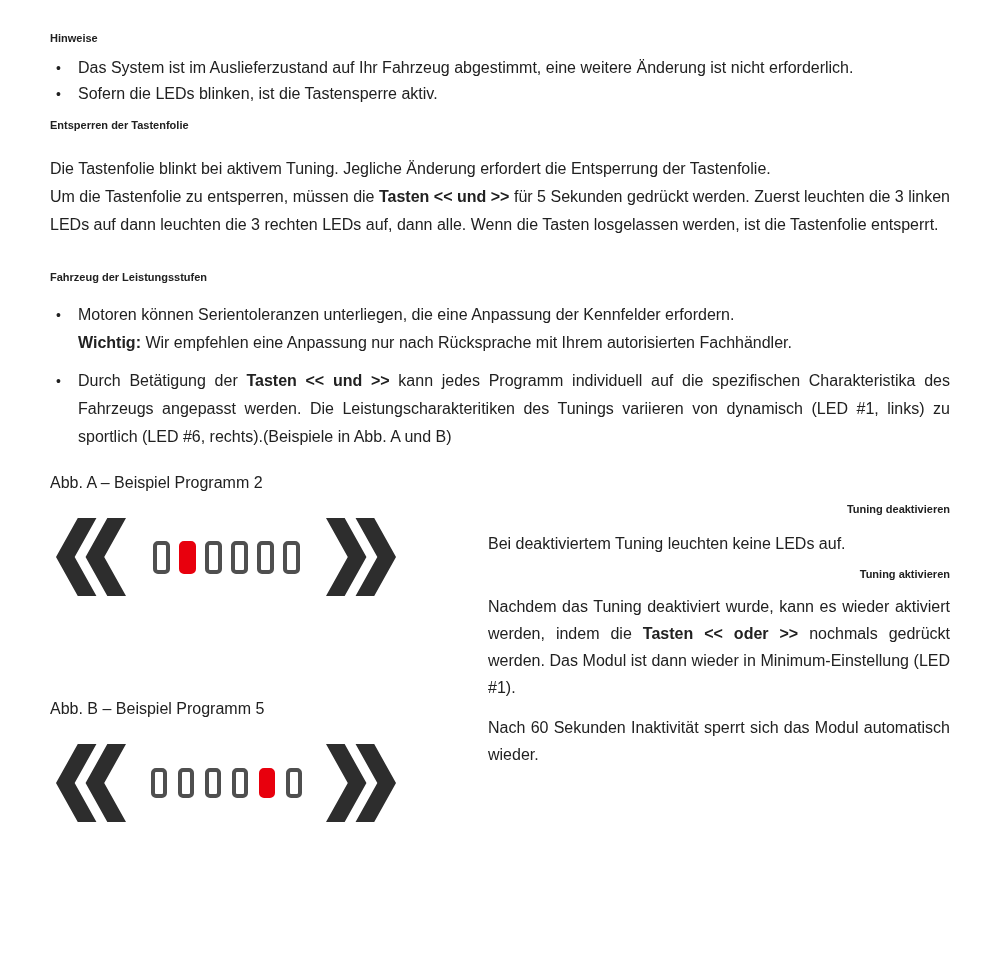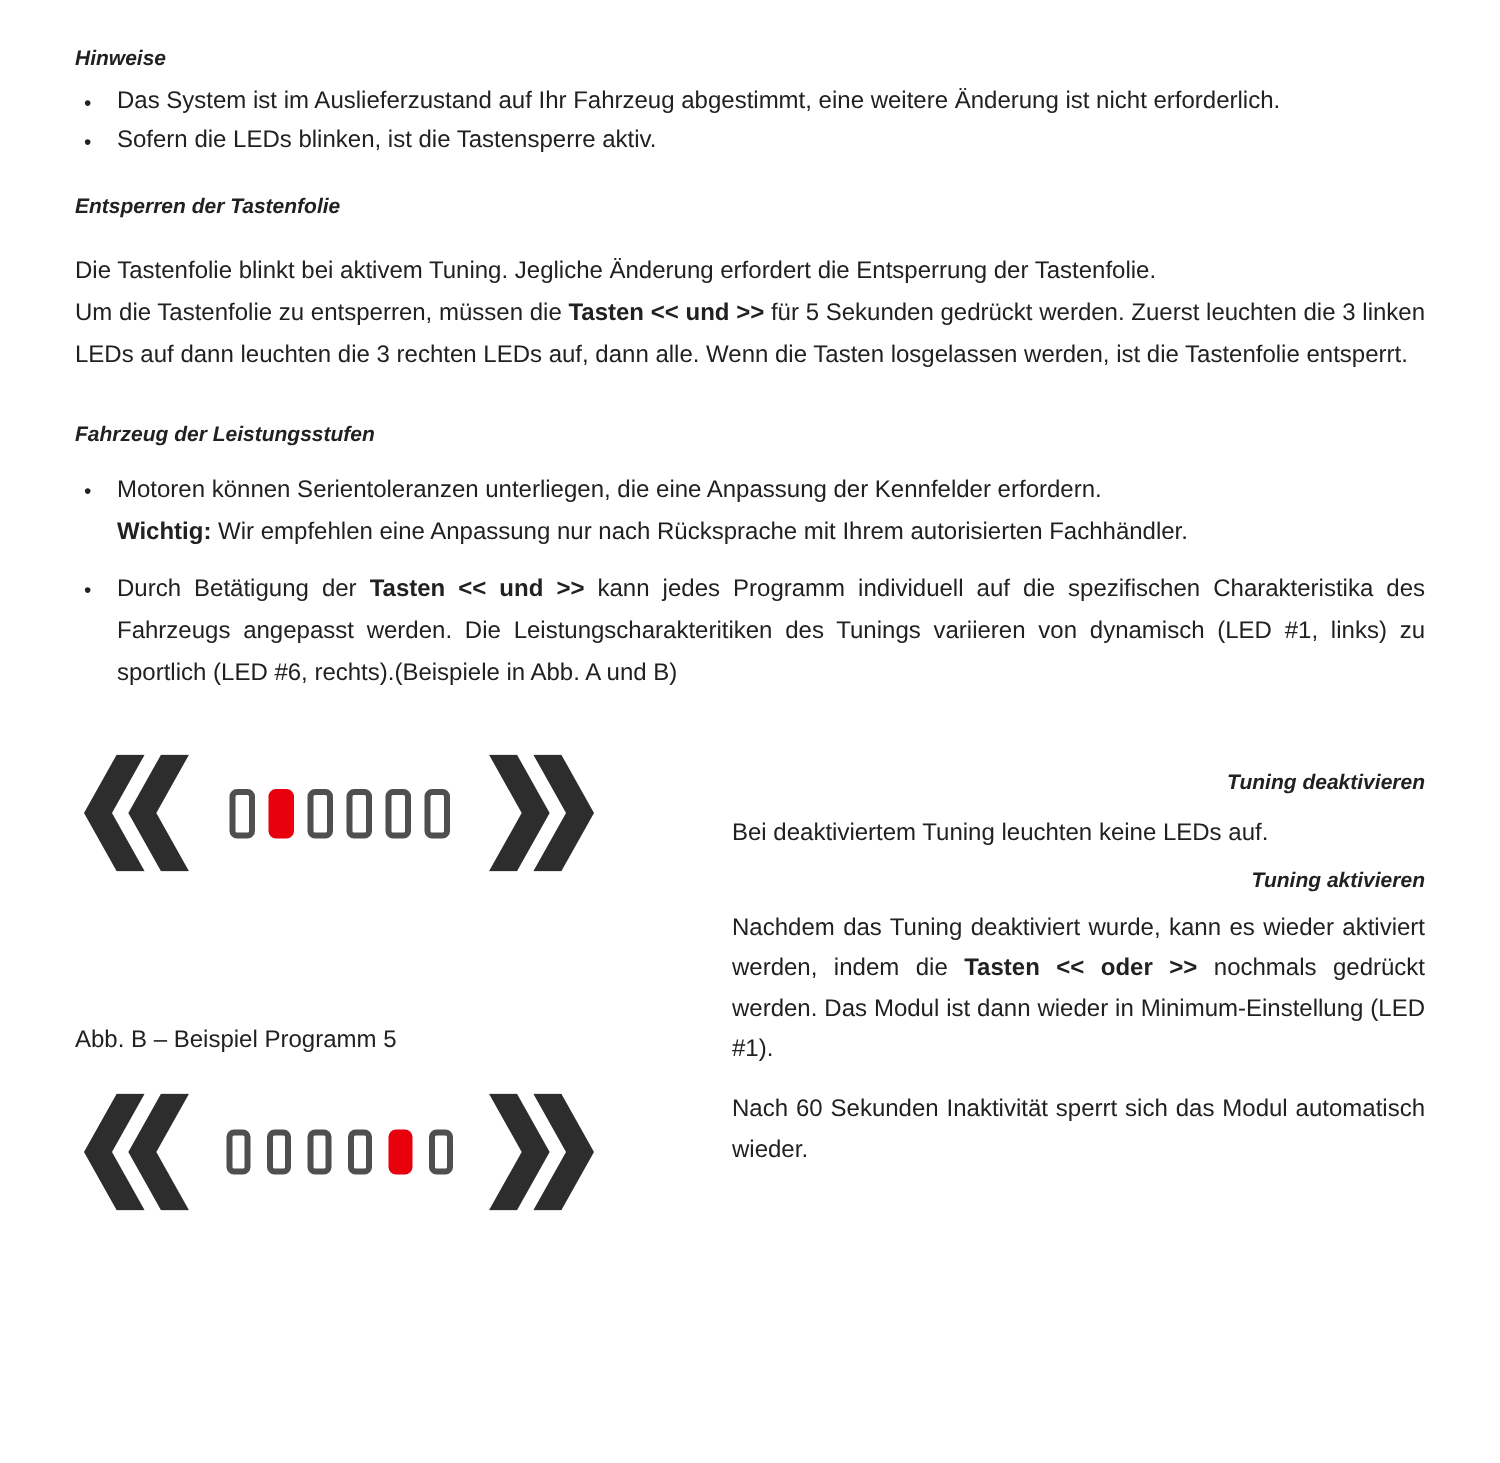--- a/index.html
+++ b/index.html
@@ -12,29 +12,29 @@
   *{box-sizing:border-box;}
   html,body{margin:0;padding:0;background:var(--page-bg);}
   body{
     width:1000px;height:975px;overflow:hidden;
     font-family:"Liberation Sans","DejaVu Sans",sans-serif;
     font-size:16px;color:var(--text);
     -webkit-font-smoothing:antialiased;
   }
   .page{width:1000px;height:975px;padding:28px 50px 0 50px;background:var(--page-bg);}
 
-  .h{font-size:14px;font-weight:bold;line-height:20px;margin:0;font-style:italic;}
+  .h{font-size:11px;font-weight:bold;line-height:20px;margin:0;}
 
   
   .bullets{list-style:none;margin:7px 0 0 0;padding:0;line-height:26px;}
   .bullets li{position:relative;padding-left:28px;text-align:justify;}
   .bullets li::before{content:"\2022";position:absolute;left:6px;top:0;font-size:14px;}
 
   
-  .sec2{margin-top:20px;}
+  .sec2{margin-top:8px;}
   .sec2 .body{margin-top:20px;line-height:28px;}
   p{margin:0;}
   .just{text-align:justify;}
 
   
   .sec3{margin-top:28px;}
   .sec3 .bullets{margin-top:14px;line-height:28px;}
   .sec3 .bullets li + li{margin-top:10px;}
 
   
@@ -88,20 +88,21 @@
         <span>Motoren können Serientoleranzen unterliegen, die eine Anpassung der Kennfelder erfordern.</span><br>
         <strong>Wichtig:</strong><span> Wir empfehlen eine Anpassung nur nach Rücksprache mit Ihrem autorisierten Fachhändler.</span>
       </li>
       <li><span>Durch Betätigung der </span><strong>Tasten &lt;&lt; und &gt;&gt;</strong><span> kann jedes Programm individuell auf die spezifischen Charakteristika des Fahrzeugs angepasst werden. Die Leistungscharakteritiken des Tunings variieren von dynamisch (LED #1, links) zu sportlich (LED #6, rechts).(Beispiele in Abb. A und B)</span></li>
     </ul>
   </section>
 
   <div class="two-col">
 
     <div class="col-left">
+      <p class="fig-label">Abb. A – Beispiel Programm 2</p>
 
       <div class="figure">
         <svg class="chev" viewBox="0 0 90 100" aria-hidden="true">
           <polygon points="28,0 52,0 24,50 52,100 28,100 0,50"></polygon>
           <polygon points="66,0 90,0 62,50 90,100 66,100 38,50"></polygon>
         </svg>
         <div class="led-strip">
             <span class="led"></span>
             <span class="led led-active"></span>
             <span class="led"></span>

